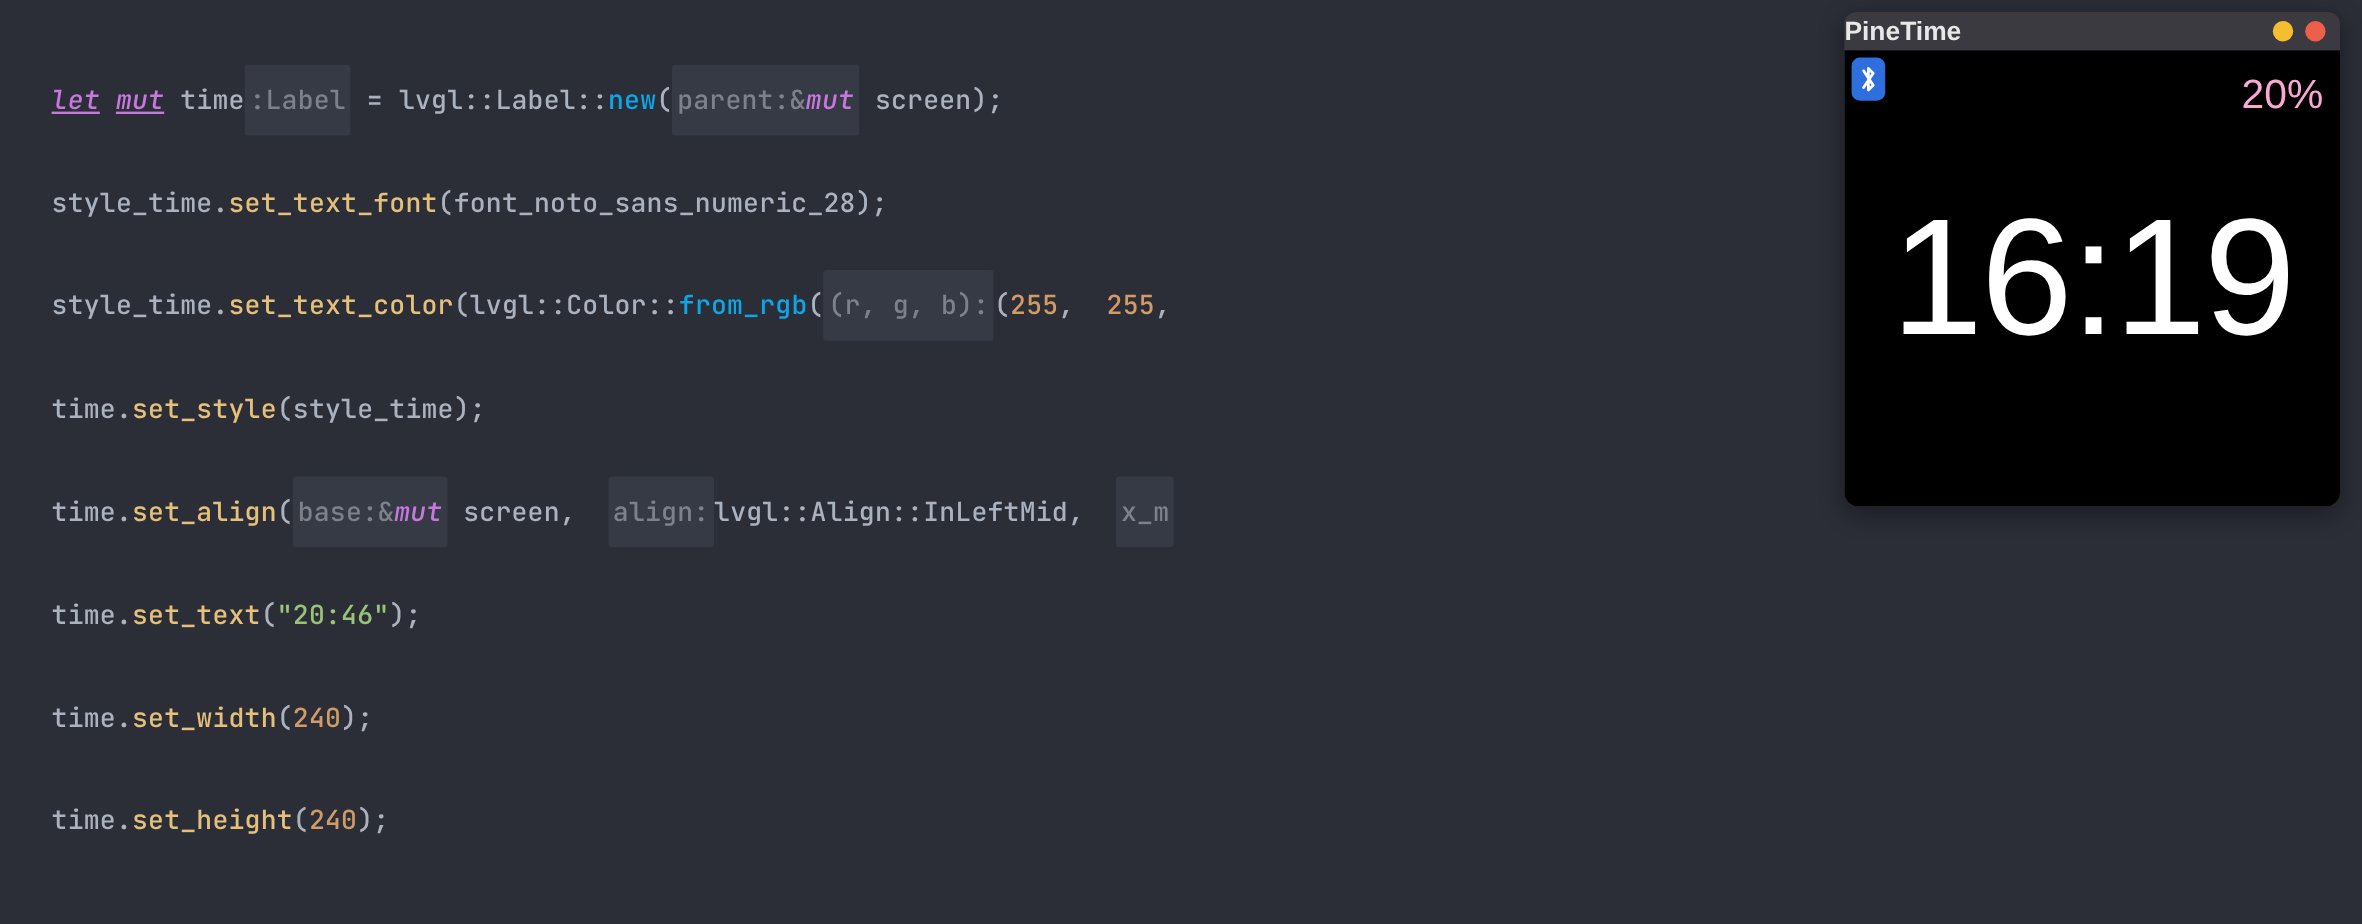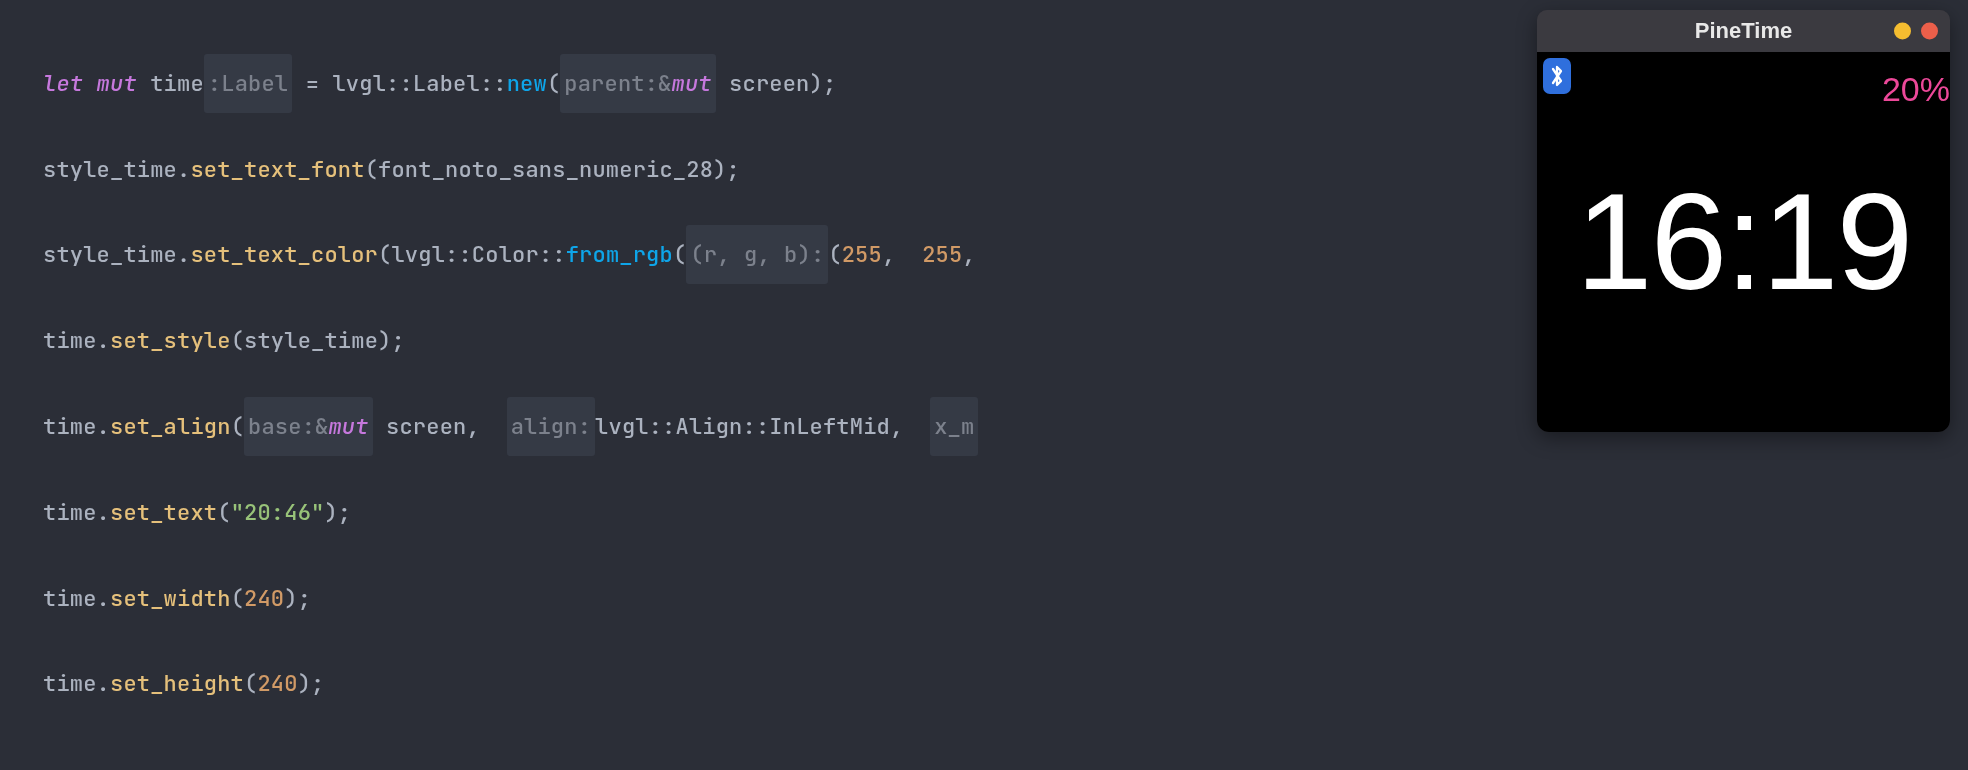--- a/index.html
+++ b/index.html
@@ -13,44 +13,43 @@
     width: 1968px;
     height: 770px;
     position: relative;
     font-weight: 500;
   }
   .code-area {
     padding: 20px 0 0 43px;
     white-space: pre;
     letter-spacing: 0.2px;
   }
-  .kw { color: #c678dd; font-style: italic; }
+  .kw { color: #c678dd; font-style: italic; text-decoration: underline; }
   .ident { color: #abb2bf; }
   .call { color: #e5c07b; margin-top: 39px; }
   .call2 { color: #0ea5e9; }
   .str { color: #98c379; }
   .num { color: #d19a66; }
   .hint { color: #7c818c; background: #353a45; padding: 15px 4px; border-radius: 3px; }
   .muthint { color: #c678dd; font-style: italic; }
 
   .sim-window {
     position: absolute;
     top: 10px;
     right: 18px;
     width: 413px;
     background: #333238;
     border-radius: 10px 10px 12px 12px;
     box-shadow: 0 6px 20px rgba(0,0,0,0.4);
     overflow: hidden;
   }
   .titlebar {
-    height: 42px;
+    height: 32px;
     display: flex;
     align-items: center;
-    justify-content: center;
     position: relative;
     background: #3b3a40;
   }
   .title-text {
     color: #e8e8e8;
     font-family: -apple-system, "Helvetica Neue", sans-serif;
     font-size: 22px;
     font-weight: 600;
   }
   .traffic {
@@ -79,22 +78,22 @@
     width: 28px; height: 36px;
     background: #2f6fdd;
     border-radius: 7px;
     display: flex;
     align-items: center;
     justify-content: center;
   }
   .battery {
     position: absolute;
     top: 4px;
-    right: 0;
-    color: #ec4899;
+    right: 14px;
+    color: #f9a8d4;
     font-family: "Helvetica Neue", Arial, sans-serif;
     font-size: 34px;
     font-weight: 400;
   }
   .clock {
     position: absolute;
     top: 50%; left: 50%;
     transform: translate(-50%, -50%);
     color: #fff;
     font-family: "Helvetica Neue", Arial, sans-serif;

